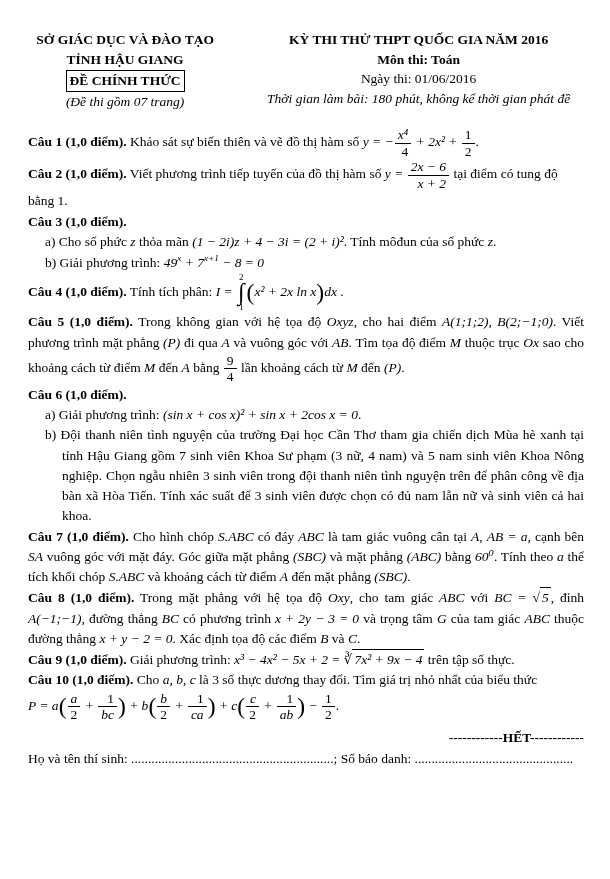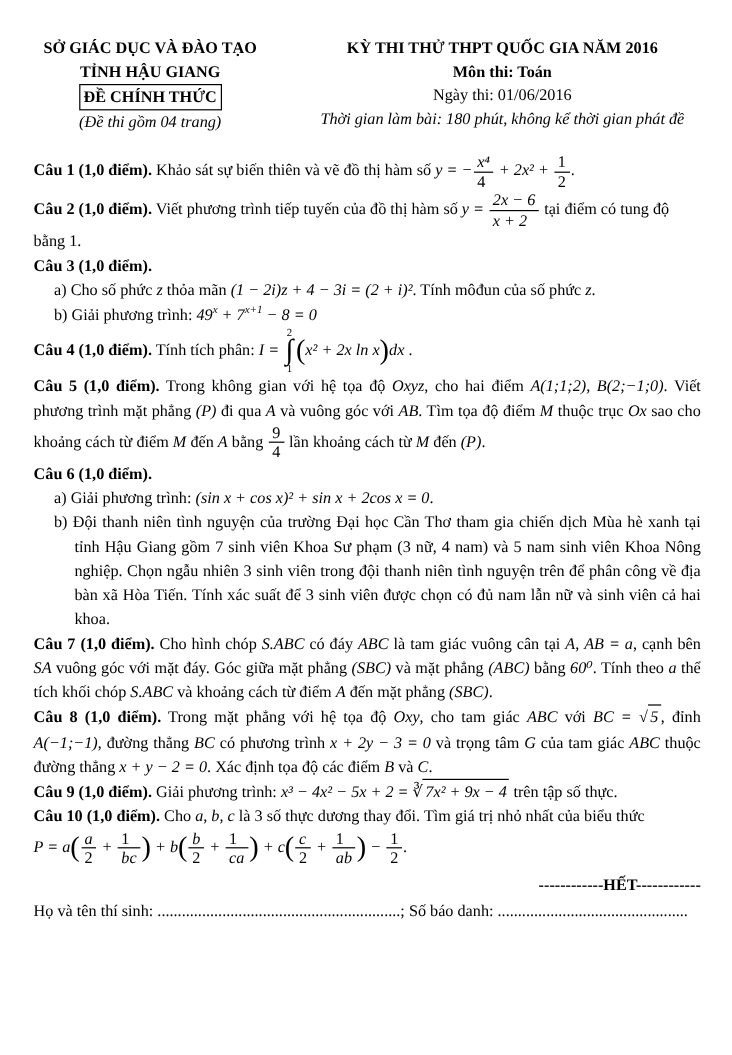--- a/index.html
+++ b/index.html
@@ -22,21 +22,21 @@
   .p-q{margin-top:10px;}
   .p-qt{margin-top:3px;}
   .p-sub{margin-top:3px;padding-left:17px;}
   .p-hang{margin-top:3px;padding-left:34px;text-indent:-17px;}
   .p-cont{margin-top:4px;}
   .p-center{margin-top:7px;text-align:center;}
   .lbl{font-weight:bold;}
   .math{font-style:italic;}
   sup.s{font-style:italic;font-size:68%;}
   
-  .frac{display:inline-block;text-align:left;vertical-align:middle;padding:0 1px;}
+  .frac{display:inline-block;text-align:right;vertical-align:middle;padding:0 1px;}
   .frac .num{display:block;border-bottom:1px solid #000;padding:0 3px;line-height:1.15;}
   .frac .den{display:block;padding:0 3px;line-height:1.15;}
   .it{font-style:italic;}
   
   .intwrap{display:inline-flex;flex-direction:column;align-items:center;vertical-align:middle;margin:0 2px;}
   .intwrap .lim{font-size:9px;line-height:1;}
   .intwrap .intsym{font-size:24px;line-height:.9;}
   
   .rad{display:inline-block;white-space:nowrap;font-style:italic;}
   .rad .radsign{font-style:normal;}
@@ -50,21 +50,21 @@
 </head>
 <body>
 
 <div class="page">
 
   <div class="hdr">
     <div class="hdr-left">
       <div class="hl bold">SỞ GIÁC DỤC VÀ ĐÀO TẠO</div>
       <div class="hl bold">TỈNH HẬU GIANG</div>
       <div class="hl"><span class="boxed bold">ĐỀ CHÍNH THỨC</span></div>
-      <div class="hl italic">(Đề thi gồm 04 trang)</div>
+      <div class="hl italic">(Đề thi gồm 07 trang)</div>
     </div>
     <div class="hdr-right">
       <div class="hl bold">KỲ THI THỬ THPT QUỐC GIA NĂM 2016</div>
       <div class="hl bold">Môn thi: Toán</div>
       <div class="hl">Ngày thi: 01/06/2016</div>
       <div class="hl italic">Thời gian làm bài: 180 phút, không kể thời gian phát đề</div>
     </div>
   </div>
 
   <div>

